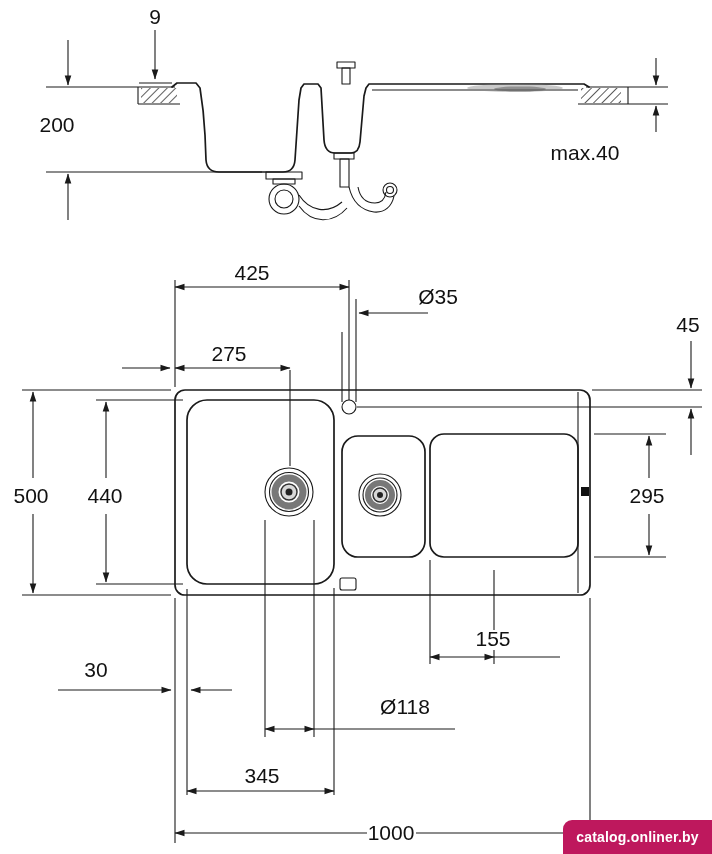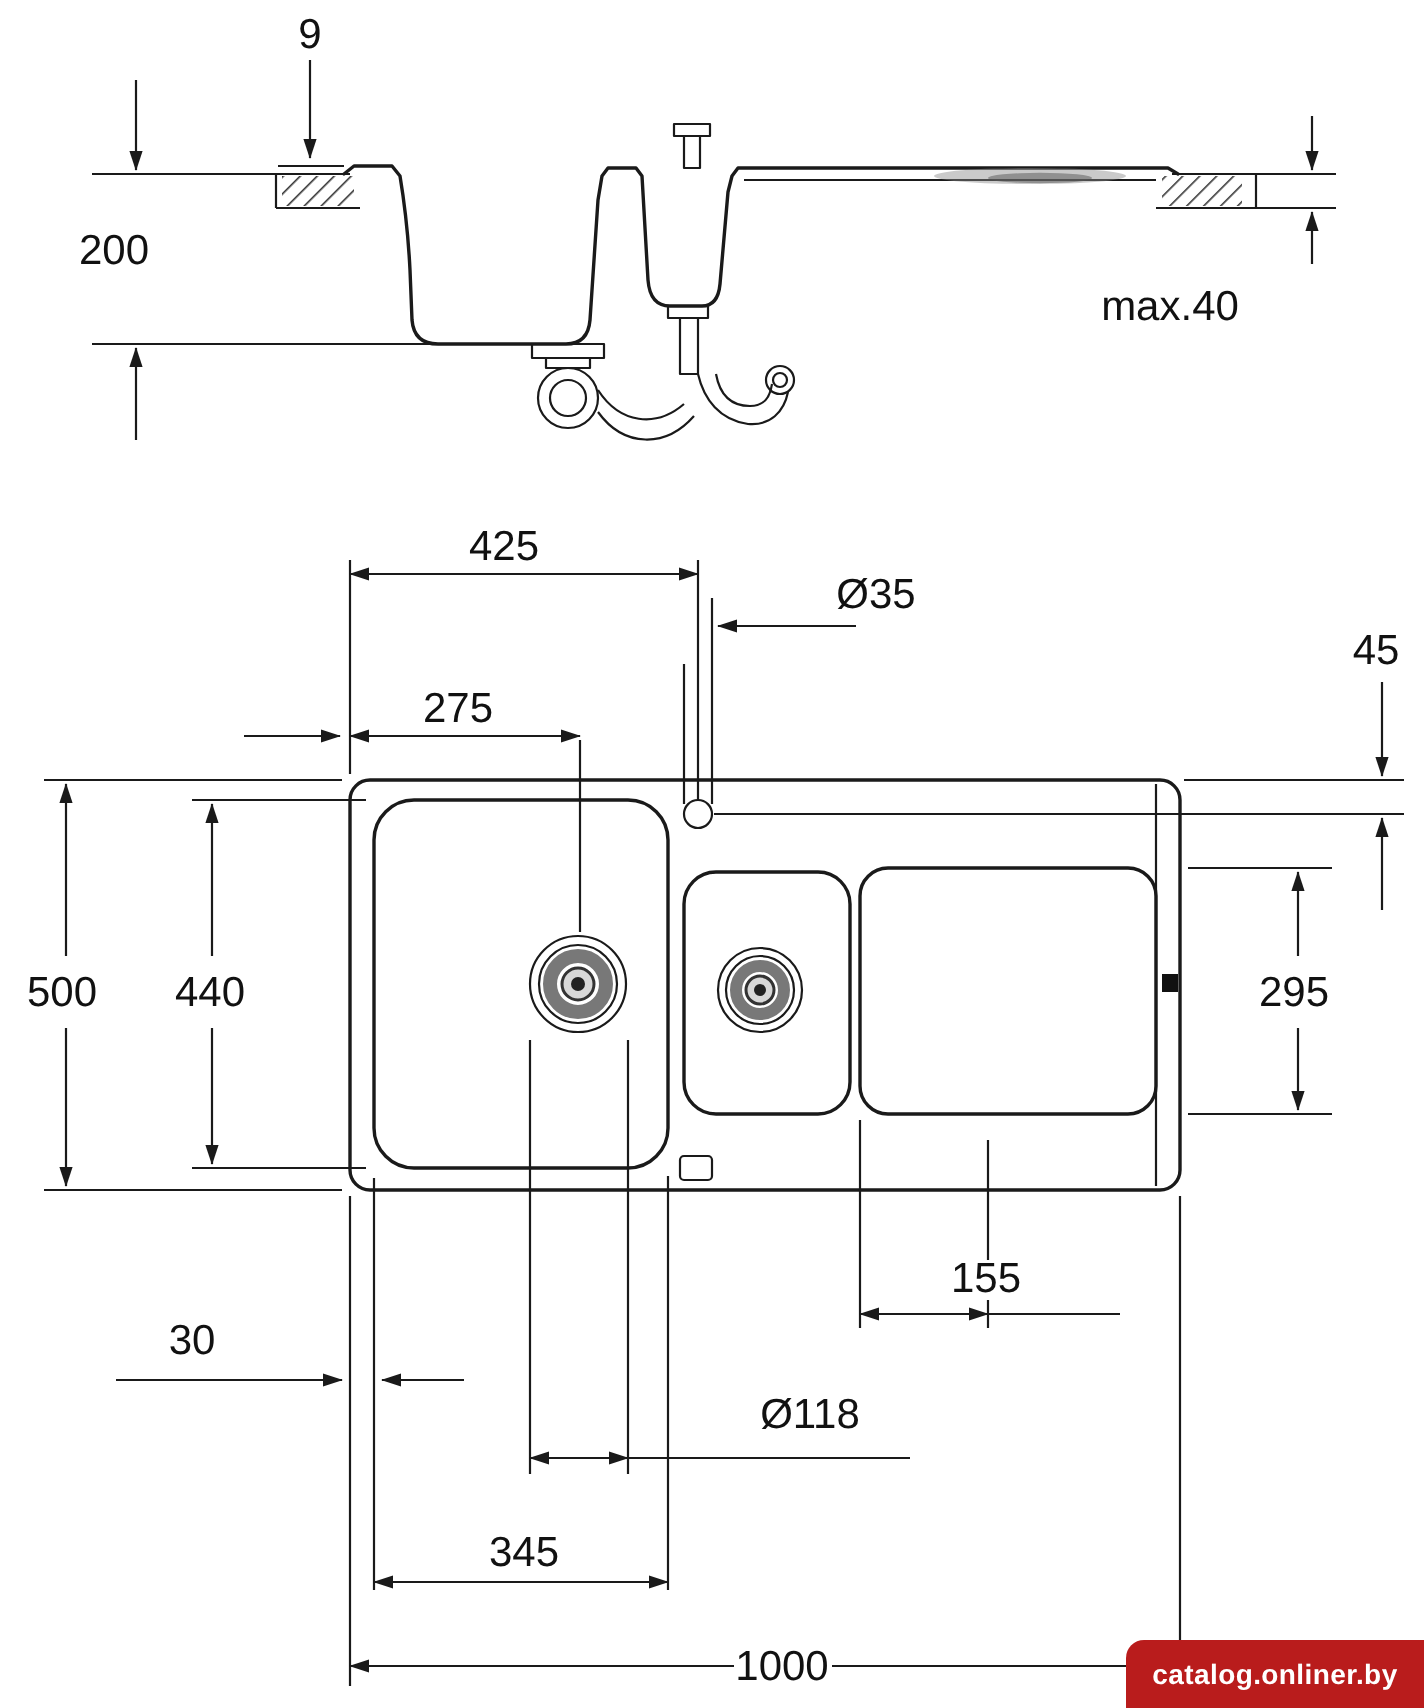--- a/index.html
+++ b/index.html
@@ -213,16 +213,16 @@
     <g>
       <line class="dl" x1="175" y1="598" x2="175" y2="843"></line>
       <line class="dl" x1="590" y1="598" x2="590" y2="843"></line>
       <line class="dl" x1="175" y1="833" x2="367" y2="833" marker-start="url(#aS)"></line>
       <line class="dl" x1="416" y1="833" x2="590" y2="833" marker-end="url(#aE)"></line>
       <text class="dimtext" x="391" y="840">1000</text>
     </g>
   </g>
 </svg>
 
-<div id="watermark" style="background: #b91c1c; color: rgb(255, 255, 255);">
+<div id="watermark" style="background: #be185d; color: rgb(255, 255, 255);">
   <span>catalog.onliner.by</span>
 </div>
 </div>
 
 </body></html>

